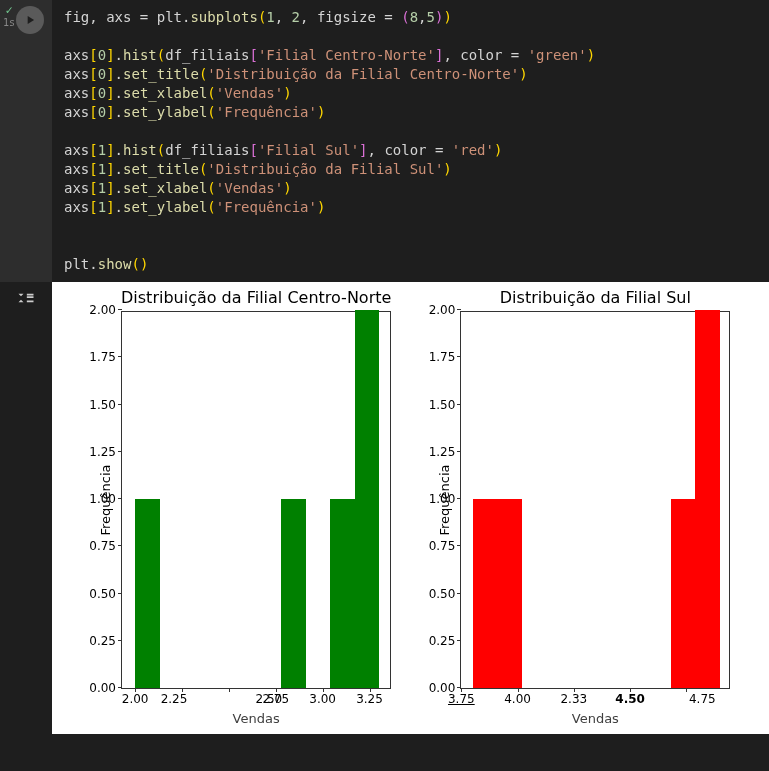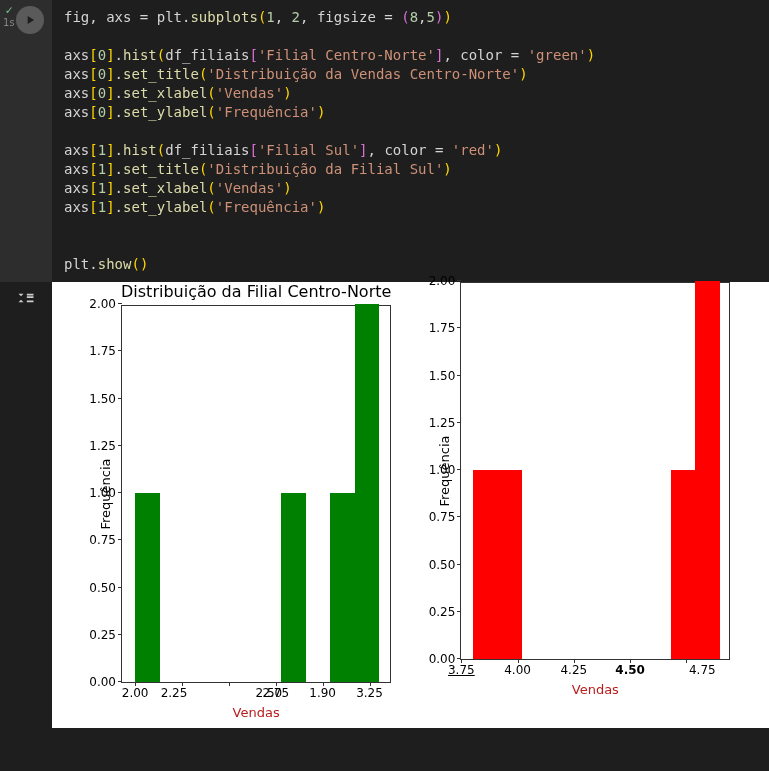--- a/index.html
+++ b/index.html
@@ -85,21 +85,21 @@
     background: #1e1e1e;
     display: flex;
     justify-content: center;
     padding-top: 6px;
     flex-shrink: 0;
   }
   .out-gutter svg { fill: #ccc; }
   .output-area {
     flex: 1;
     background: #ffffff;
-    padding: 0 4px 8px 4px;
+    padding: 6px 4px 8px 4px;
   }
   .charts {
     display: flex;
     gap: 4px;
   }
   .chart {
     position: relative;
   }
   .chart-title {
     font-family: 'DejaVu Sans', Arial, sans-serif;
@@ -140,21 +140,21 @@
     top: 50%;
     transform: translateY(-50%) rotate(-90deg);
     font-family: 'DejaVu Sans', Arial, sans-serif;
     font-size: 13px;
     color: #000;
     white-space: nowrap;
   }
   .xlabel {
     font-family: 'DejaVu Sans', Arial, sans-serif;
     font-size: 13px;
-    color: #b91c1c;
+    color: #404040;
     text-align: center;
     margin-top: 22px;
   }
   .tickmark-y {
     position: absolute;
     right: 100%;
     width: 4px;
     height: 1px;
     background: #333;
   }
@@ -177,21 +177,21 @@
   <div class="gutter">
     <div class="run-btn">
       <svg width="14" height="14" viewBox="0 0 24 24">
           <path d="M8 5v14l11-7z"></path>
         </svg>
     </div>
   </div>
   <div class="code-area"><span class="tok-id">fig, axs = plt.</span><span class="tok-call">subplots</span><span class="tok-paren-y">(</span><span class="tok-num">1</span><span class="tok-punc">, </span><span class="tok-num">2</span><span class="tok-punc">, figsize = </span><span class="tok-paren-p">(</span><span class="tok-num">8</span><span class="tok-punc">,</span><span class="tok-num">5</span><span class="tok-paren-p">)</span><span class="tok-paren-y">)</span>
 
 <span class="tok-id">axs</span><span class="tok-br-y">[</span><span class="tok-num">0</span><span class="tok-br-y">]</span><span class="tok-punc">.</span><span class="tok-call">hist</span><span class="tok-paren-y">(</span><span class="tok-id">df_filiais</span><span class="tok-br-p">[</span><span class="tok-str">'Filial Centro-Norte'</span><span class="tok-br-p">]</span><span class="tok-punc">, color = </span><span class="tok-str">'green'</span><span class="tok-paren-y">)</span>
-<span class="tok-id">axs</span><span class="tok-br-y">[</span><span class="tok-num">0</span><span class="tok-br-y">]</span><span class="tok-punc">.</span><span class="tok-call">set_title</span><span class="tok-paren-y">(</span><span class="tok-str">'Distribuição da Vendas Centro-Norte'</span><span class="tok-paren-y">)</span>
+<span class="tok-id">axs</span><span class="tok-br-y">[</span><span class="tok-num">0</span><span class="tok-br-y">]</span><span class="tok-punc">.</span><span class="tok-call">set_title</span><span class="tok-paren-y">(</span><span class="tok-str">'Distribuição da Filial Centro-Norte'</span><span class="tok-paren-y">)</span>
 <span class="tok-id">axs</span><span class="tok-br-y">[</span><span class="tok-num">0</span><span class="tok-br-y">]</span><span class="tok-punc">.</span><span class="tok-call">set_xlabel</span><span class="tok-paren-y">(</span><span class="tok-str">'Vendas'</span><span class="tok-paren-y">)</span>
 <span class="tok-id">axs</span><span class="tok-br-y">[</span><span class="tok-num">0</span><span class="tok-br-y">]</span><span class="tok-punc">.</span><span class="tok-call">set_ylabel</span><span class="tok-paren-y">(</span><span class="tok-str">'Frequência'</span><span class="tok-paren-y">)</span>
 
 <span class="tok-id">axs</span><span class="tok-br-y">[</span><span class="tok-num">1</span><span class="tok-br-y">]</span><span class="tok-punc">.</span><span class="tok-call">hist</span><span class="tok-paren-y">(</span><span class="tok-id">df_filiais</span><span class="tok-br-p">[</span><span class="tok-str">'Filial Sul'</span><span class="tok-br-p">]</span><span class="tok-punc">, color = </span><span class="tok-str">'red'</span><span class="tok-paren-y">)</span>
 <span class="tok-id">axs</span><span class="tok-br-y">[</span><span class="tok-num">1</span><span class="tok-br-y">]</span><span class="tok-punc">.</span><span class="tok-call">set_title</span><span class="tok-paren-y">(</span><span class="tok-str">'Distribuição da Filial Sul'</span><span class="tok-paren-y">)</span>
 <span class="tok-id">axs</span><span class="tok-br-y">[</span><span class="tok-num">1</span><span class="tok-br-y">]</span><span class="tok-punc">.</span><span class="tok-call">set_xlabel</span><span class="tok-paren-y">(</span><span class="tok-str">'Vendas'</span><span class="tok-paren-y">)</span>
 <span class="tok-id">axs</span><span class="tok-br-y">[</span><span class="tok-num">1</span><span class="tok-br-y">]</span><span class="tok-punc">.</span><span class="tok-call">set_ylabel</span><span class="tok-paren-y">(</span><span class="tok-str">'Frequência'</span><span class="tok-paren-y">)</span>
 
 
 <span class="tok-id">plt.</span><span class="tok-call">show</span><span class="tok-paren-y">(</span><span class="tok-paren-y">)</span></div>
@@ -227,33 +227,34 @@
             <div class="ytick" style="bottom: 378px;">2.00</div>
             <div class="tickmark-y" style="bottom: 378px;"></div>
             <div class="xtick" style="left: 13.125px;">2.00</div>
             <div class="tickmark-x" style="left: 13.125px;"></div>
             <div class="xtick" style="left: 52px;">2.25</div>
             <div class="tickmark-x" style="left: 60px;"></div>
             <div class="xtick" style="left: 106.875px; margin-left: 40px;">2.50</div>
             <div class="tickmark-x" style="left: 106.875px;"></div>
             <div class="xtick" style="left: 153.75px;">2.75</div>
             <div class="tickmark-x" style="left: 153.75px;"></div>
-            <div class="xtick" style="left: 200.625px;">1.90</div>
+            <div class="xtick" style="left: 200.625px;">3.00</div>
             <div class="tickmark-x" style="left: 200.625px;"></div>
             <div class="xtick" style="left: 247.5px;">3.25</div>
             <div class="tickmark-x" style="left: 247.5px;"></div>
             <div class="bar" style="left: 13.125px; width: 24.375px; height: 189px; background: rgb(0, 128, 0);"></div>
             <div class="bar" style="left: 159.375px; width: 24.375px; height: 189px; background: rgb(0, 128, 0);"></div>
             <div class="bar" style="left: 208.125px; width: 24.375px; height: 189px; background: rgb(0, 128, 0);"></div>
             <div class="bar" style="left: 232.5px; width: 24.375px; height: 378px; background: rgb(0, 128, 0);"></div>
             <div class="ylabel">Frequência</div>
           </div>
           <div class="xlabel">Vendas</div>
         </div>
         <div class="chart" style="margin-left: 65px;">
+          <div class="chart-title">Distribuição da Filial Sul</div>
           <div class="plot" style="width: 270px; height: 378px;">
             <div class="ytick" style="bottom: 0px;">0.00</div>
             <div class="tickmark-y" style="bottom: 0px;"></div>
             <div class="ytick" style="bottom: 47.25px;">0.25</div>
             <div class="tickmark-y" style="bottom: 47.25px;"></div>
             <div class="ytick" style="bottom: 94.5px;">0.50</div>
             <div class="tickmark-y" style="bottom: 94.5px;"></div>
             <div class="ytick" style="bottom: 141.75px;">0.75</div>
             <div class="tickmark-y" style="bottom: 141.75px;"></div>
             <div class="ytick" style="bottom: 189px;">1.00</div>
@@ -263,21 +264,21 @@
             <div class="ytick" style="bottom: 283.5px;">1.50</div>
             <div class="tickmark-y" style="bottom: 283.5px;"></div>
             <div class="ytick" style="bottom: 330.75px;">1.75</div>
             <div class="tickmark-y" style="bottom: 330.75px;"></div>
             <div class="ytick" style="bottom: 378px;">2.00</div>
             <div class="tickmark-y" style="bottom: 378px;"></div>
             <div class="xtick" style="left: 0px; text-decoration: underline;">3.75</div>
             <div class="tickmark-x" style="left: 0px;"></div>
             <div class="xtick" style="left: 56.25px;">4.00</div>
             <div class="tickmark-x" style="left: 56.25px;"></div>
-            <div class="xtick" style="left: 112.5px;">4.25</div>
+            <div class="xtick" style="left: 112.5px;">2.33</div>
             <div class="tickmark-x" style="left: 112.5px;"></div>
             <div class="xtick" style="left: 168.75px; font-weight: bold;">4.50</div>
             <div class="tickmark-x" style="left: 168.75px;"></div>
             <div class="xtick" style="left: 225px; margin-left: 16px;">4.75</div>
             <div class="tickmark-x" style="left: 225px;"></div>
             <div class="bar" style="left: 11.25px; width: 49.5px; height: 189px; background: rgb(255, 0, 0);"></div>
             <div class="bar" style="left: 209.25px; width: 24.75px; height: 189px; background: rgb(255, 0, 0);"></div>
             <div class="bar" style="left: 234px; width: 24.75px; height: 378px; background: rgb(255, 0, 0);"></div>
             <div class="ylabel">Frequência</div>
           </div>

